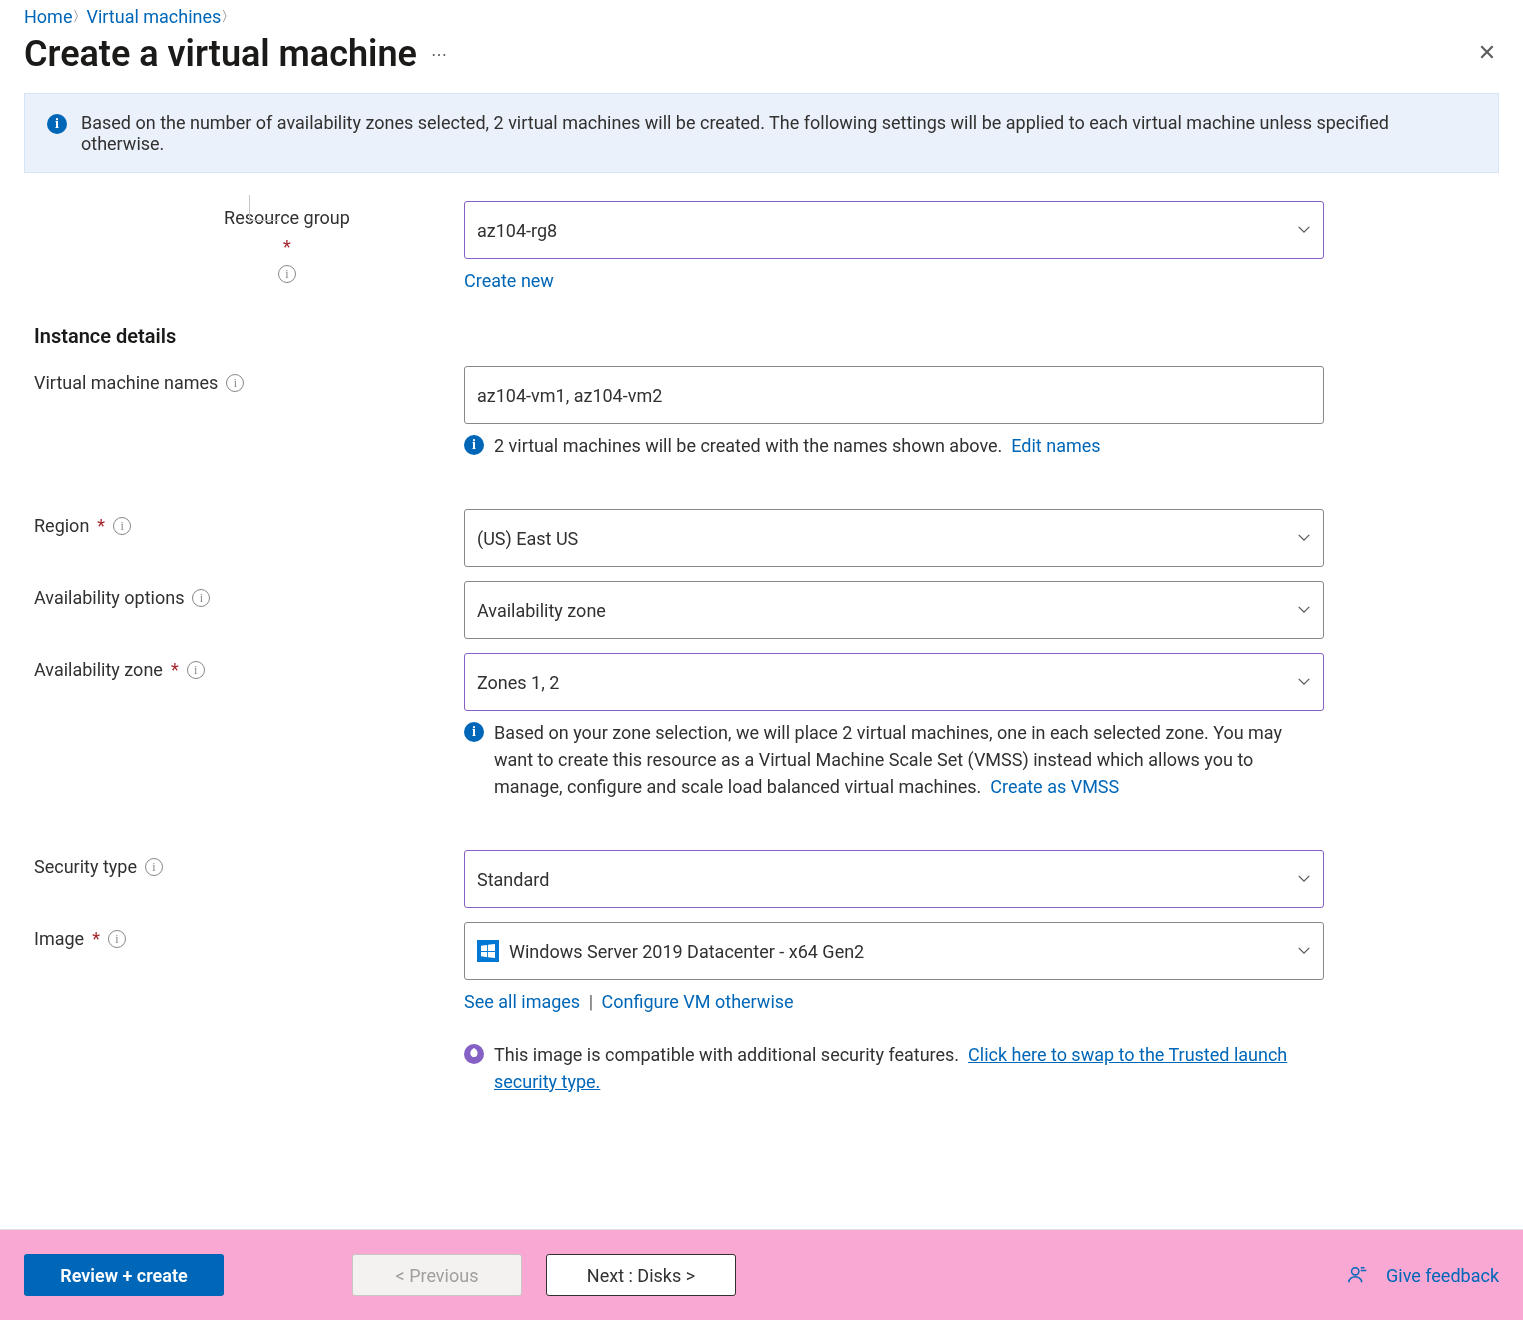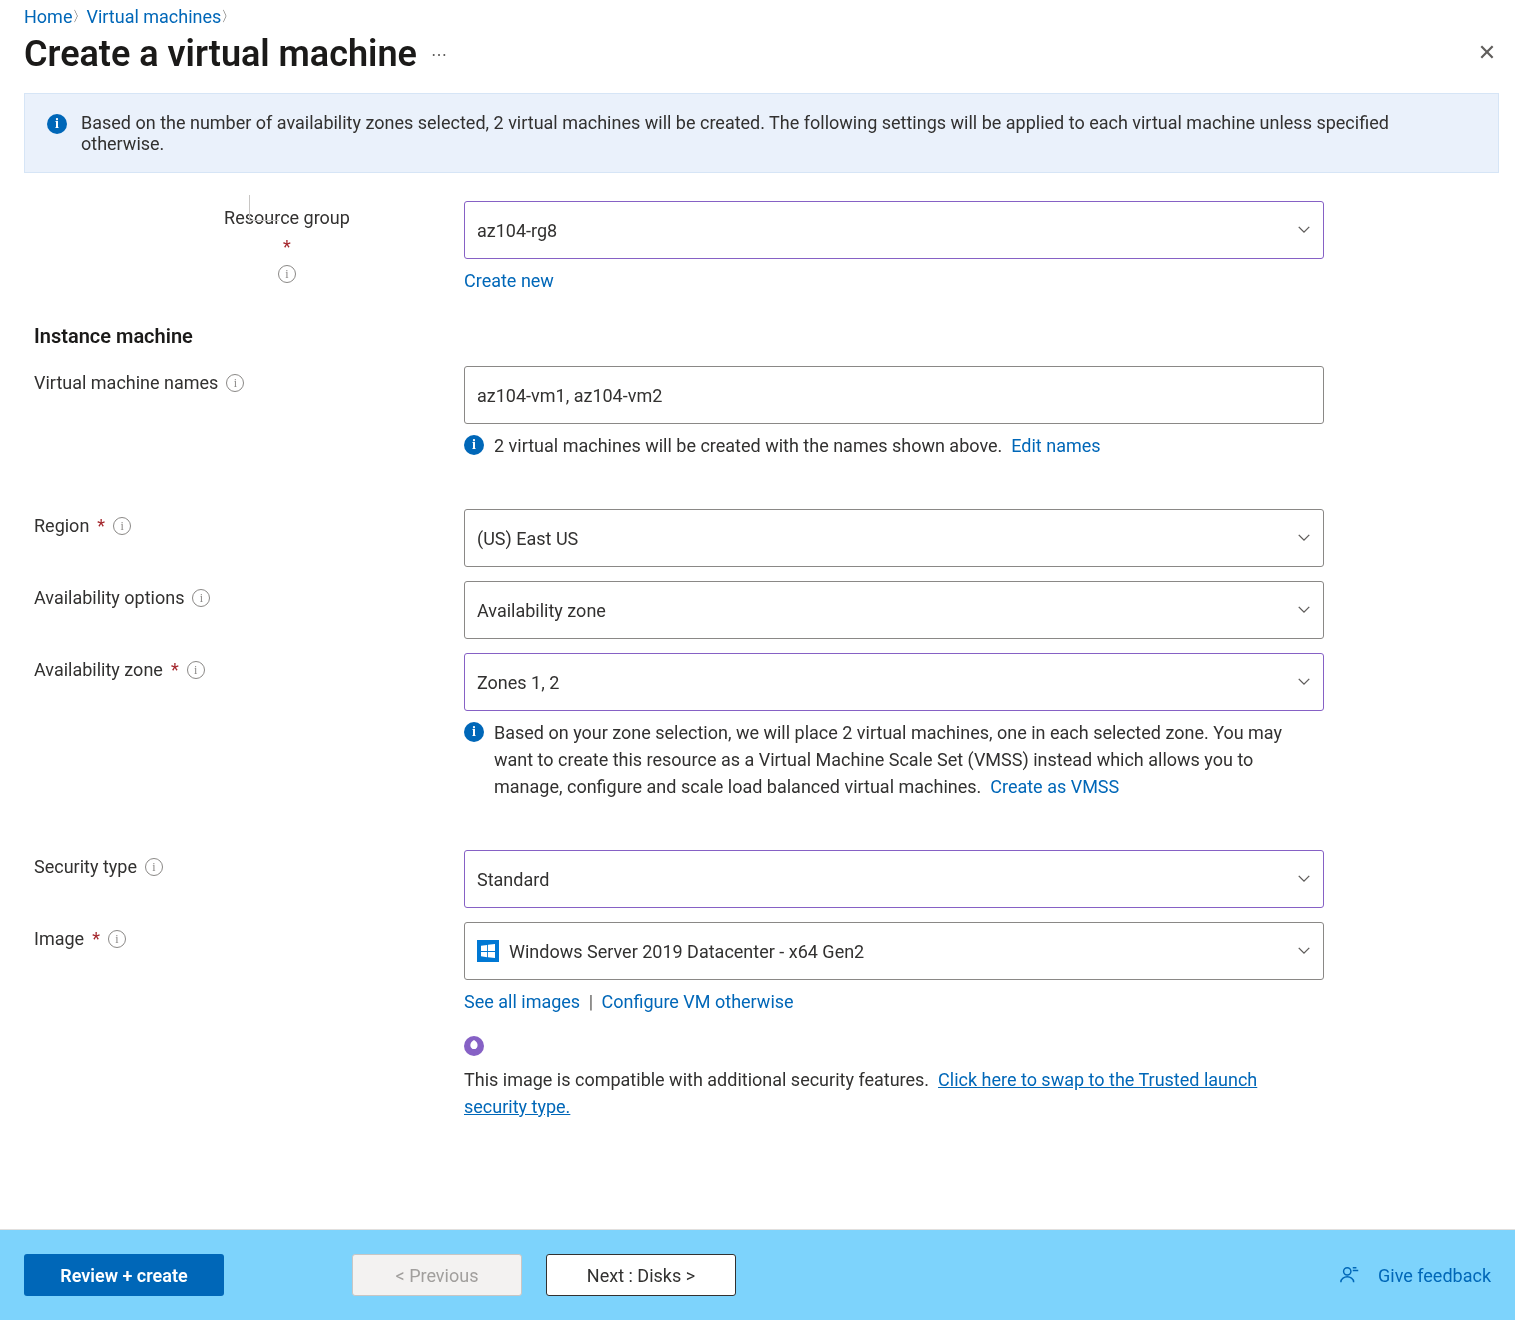--- a/index.html
+++ b/index.html
@@ -160,27 +160,27 @@
     flex:0 0 20px;
     width: 20px; height: 20px;
     border-radius: 50%;
     background: #8661c5;
     display:flex;align-items:center;justify-content:center;
     margin-top:3px;
   }
   .rocket-icon svg{ width:12px;height:12px;fill:#fff;}
   .bottom-bar {
     position: absolute;
-    left: 0; right: 8px; bottom: 0;
+    left: 0; right: 0; bottom: 0;
     border-top: 1px solid #e1dfdd;
     padding: 24px 24px;
     display: flex;
     align-items: center;
     gap: 24px;
-    background: #7dd3fc;
+    background: #f9a8d4;
   }
   .btn {
     height: 42px;
     padding: 0 22px;
     border-radius: 3px;
     font-size: 18px;
     cursor: pointer;
     display: inline-flex;
     align-items: center;
     justify-content: center;
@@ -253,21 +253,21 @@
               <path d="M2 5 l6 6 6-6" fill="none" stroke="#605e5c" stroke-width="1.6"></path>
             </svg>
         </span>
       </div>
       <div class="below-field">
         <a class="link">Create new</a>
       </div>
     </div>
   </div>
 
-  <div class="section-heading">Instance machine</div>
+  <div class="section-heading">Instance details</div>
 
   <div class="form-row">
     <div class="label-col">
       <span>Virtual machine names</span>
       <span class="help-icon">i</span>
     </div>
     <div class="field-col">
       <div class="text-box">
         <span>az104-vm1, az104-vm2</span>
       </div>
@@ -380,21 +380,21 @@
           <svg viewBox="0 0 16 16">
               <path d="M2 5 l6 6 6-6" fill="none" stroke="#605e5c" stroke-width="1.6"></path>
             </svg>
         </span>
       </div>
       <div class="below-field">
         <a class="link">See all images</a>
         <span class="sep-pipe">|</span>
         <a class="link">Configure VM otherwise</a>
       </div>
-      <div class="below-field inline-info" style="margin-top:18px;flex-direction:column;">
+      <div class="below-field inline-info" style="margin-top:26px;">
         <span class="rocket-icon">
           <svg viewBox="0 0 16 16">
               <path d="M8 0 C12 2 14 6 12 10 L10 12 L6 12 L4 10 C2 6 4 2 8 0 Z M7 13 L6 16 M9 13 L10 16"></path>
             </svg>
         </span>
         <span>
           <span>This image is compatible with additional security features.</span>
           &nbsp;<a class="link ul">Click here to swap to the Trusted launch security type.</a>
         </span>
       </div>

